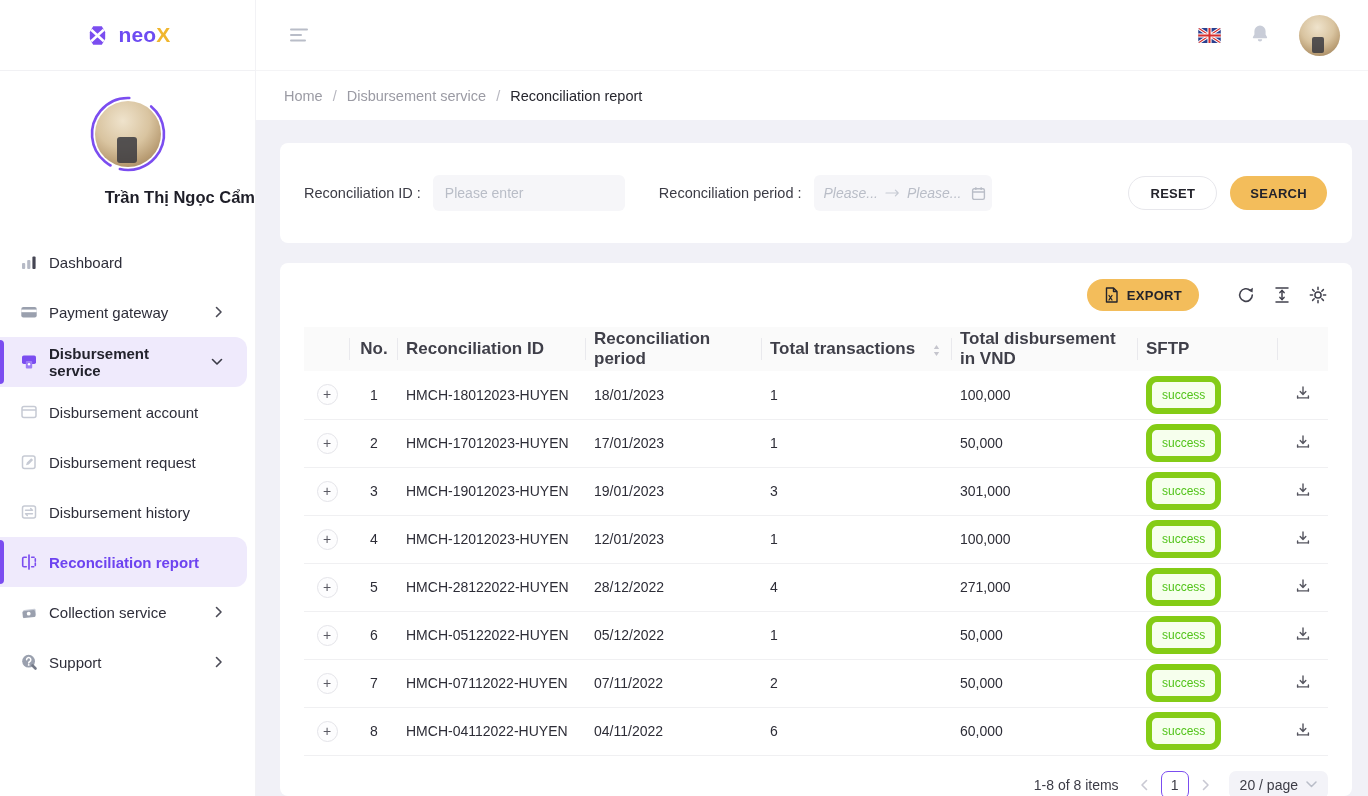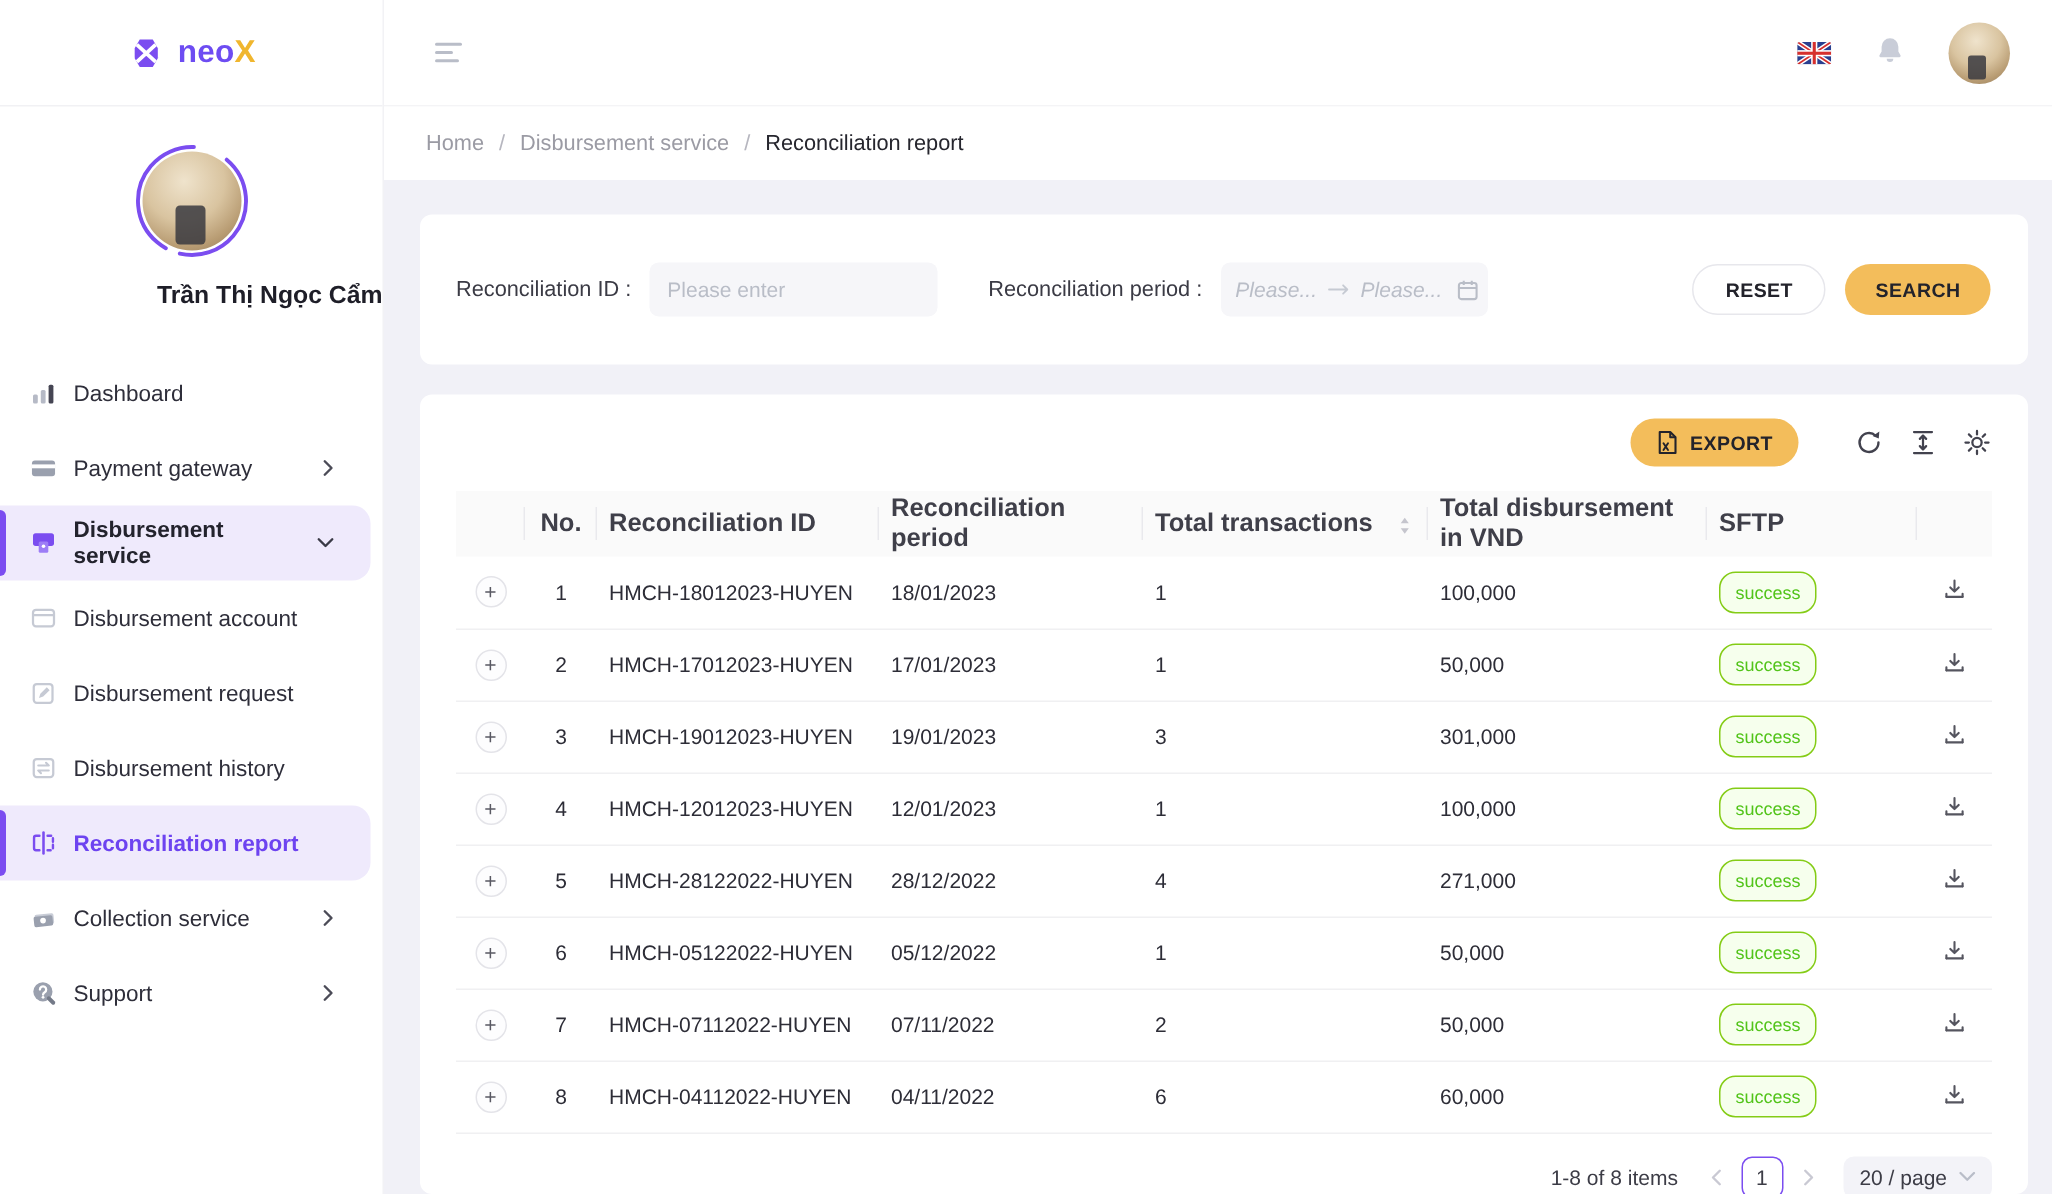--- a/index.html
+++ b/index.html
@@ -76,21 +76,21 @@
   thead th { height:44px; background:#fafafa; font-size:17px; font-weight:700; color:#3f3f49;
     text-align:left; padding:0 8px; position:relative; }
   thead th.c-center { text-align:center; }
   thead th:not(:last-child)::after { content:""; position:absolute; right:0; top:11px; height:22px; width:1px; background:#e9e9ed; }
   .sorter { position:absolute; right:11px; top:15px; }
   tbody td { height:48px; font-size:14px; color:#2d2d37; padding:0 8px; border-bottom:1px solid #f0f0f2; }
   td.c-center { text-align:center; }
   .expand-btn { width:21px; height:21px; border:1px solid #e4e4e9; border-radius:50%; background:#fdfdfe;
     color:#5a5a64; font-size:14px; line-height:18px; text-align:center; cursor:pointer; display:inline-block; }
   .tag-success { display:inline-block; padding:6px 10px; font-size:12px; color:#52c41a;
-    background:#f6ffed; border:1px solid #84cc16; border-radius:11px; }
+    background:#f6ffed; border:6px solid #84cc16; border-radius:11px; }
   .dl-btn { display:inline-flex; cursor:pointer; }
 
   
   .pagination { display:flex; justify-content:flex-end; align-items:center; margin-top:15px; gap:10px; }
   .pg-total { font-size:14px; color:#3c3c46; margin-right:8px; }
   .pg-arrow { display:flex; cursor:pointer; padding:0 3px; }
   .pg-page { min-width:28px; height:28px; border:1.4px solid #7b4df0; border-radius:7px;
     display:flex; align-items:center; justify-content:center; font-size:14px; color:#3c3c46; cursor:pointer; }
   .pg-size { height:28px; background:#f3f3f8; border-radius:7px; padding:0 11px; margin-left:6px;
     display:flex; align-items:center; gap:8px; font-size:14px; color:#3c3c46; cursor:pointer; }

